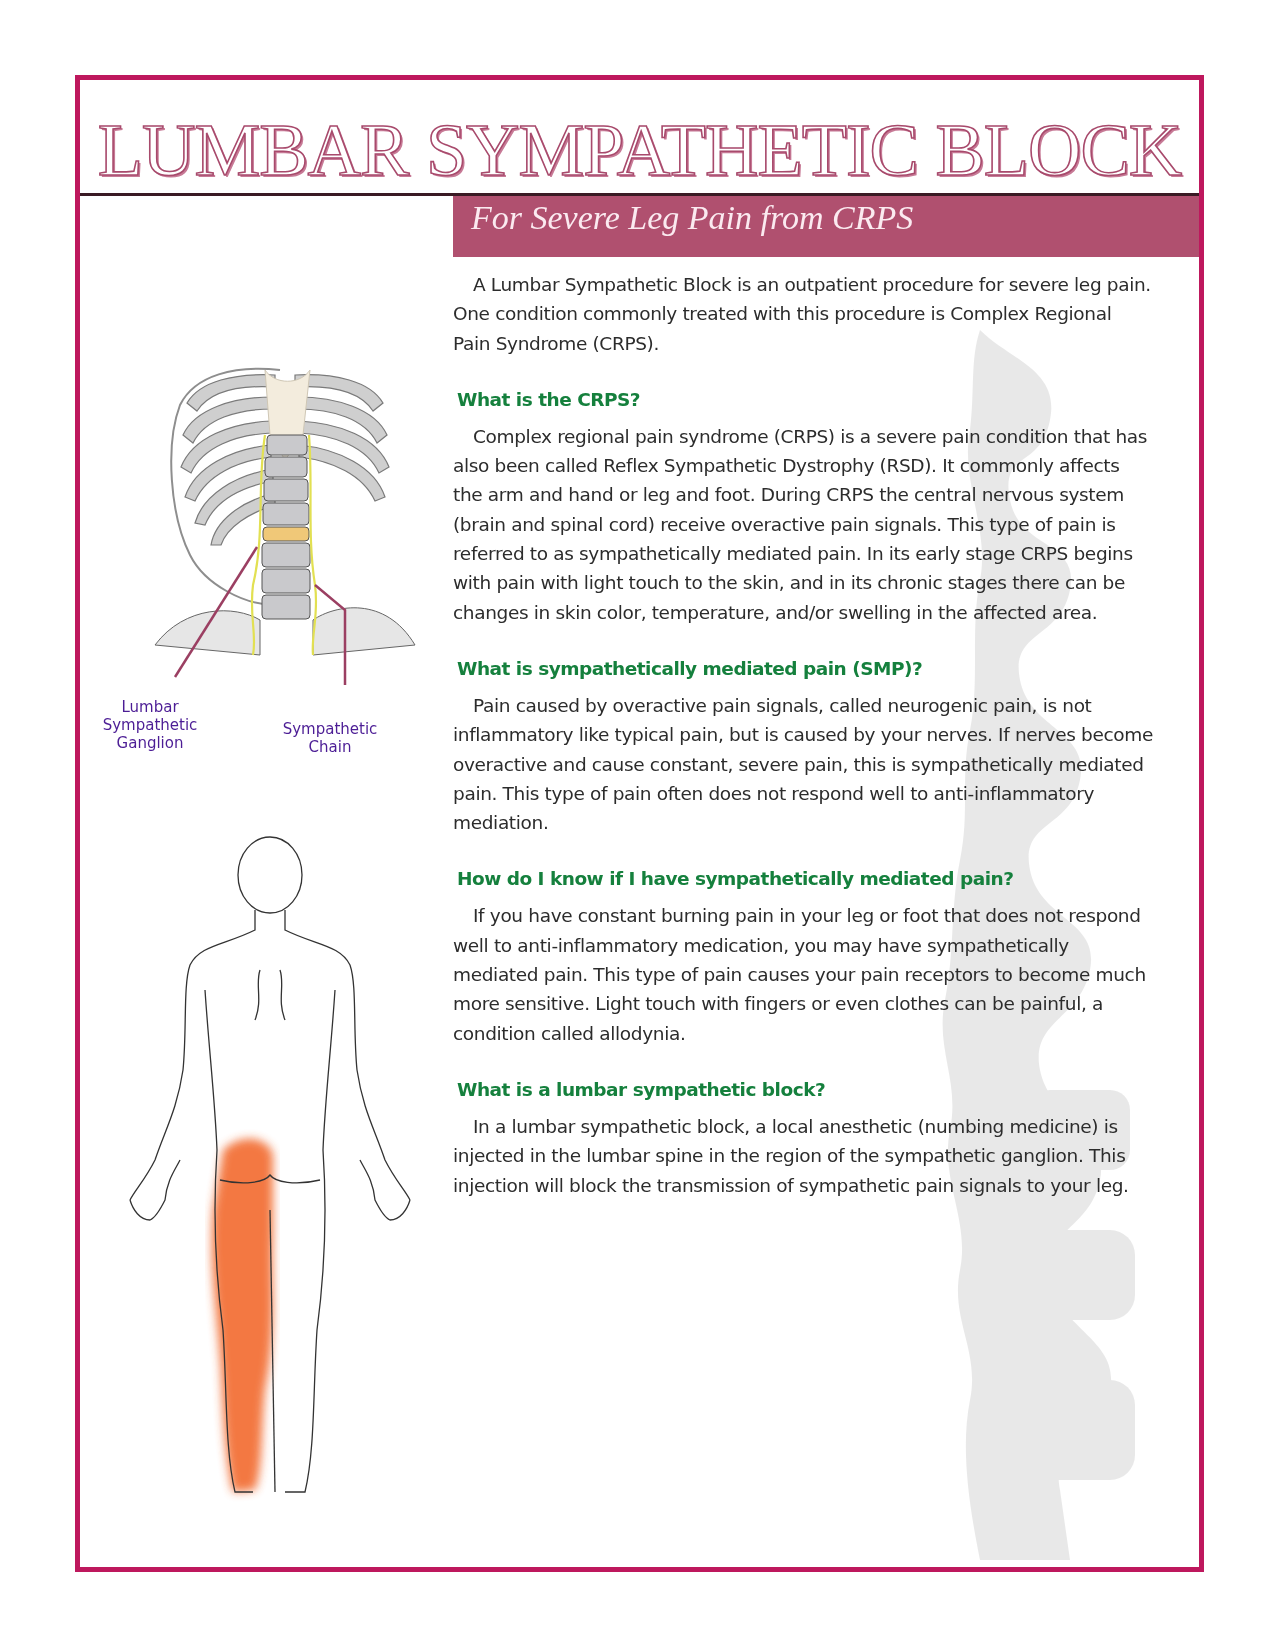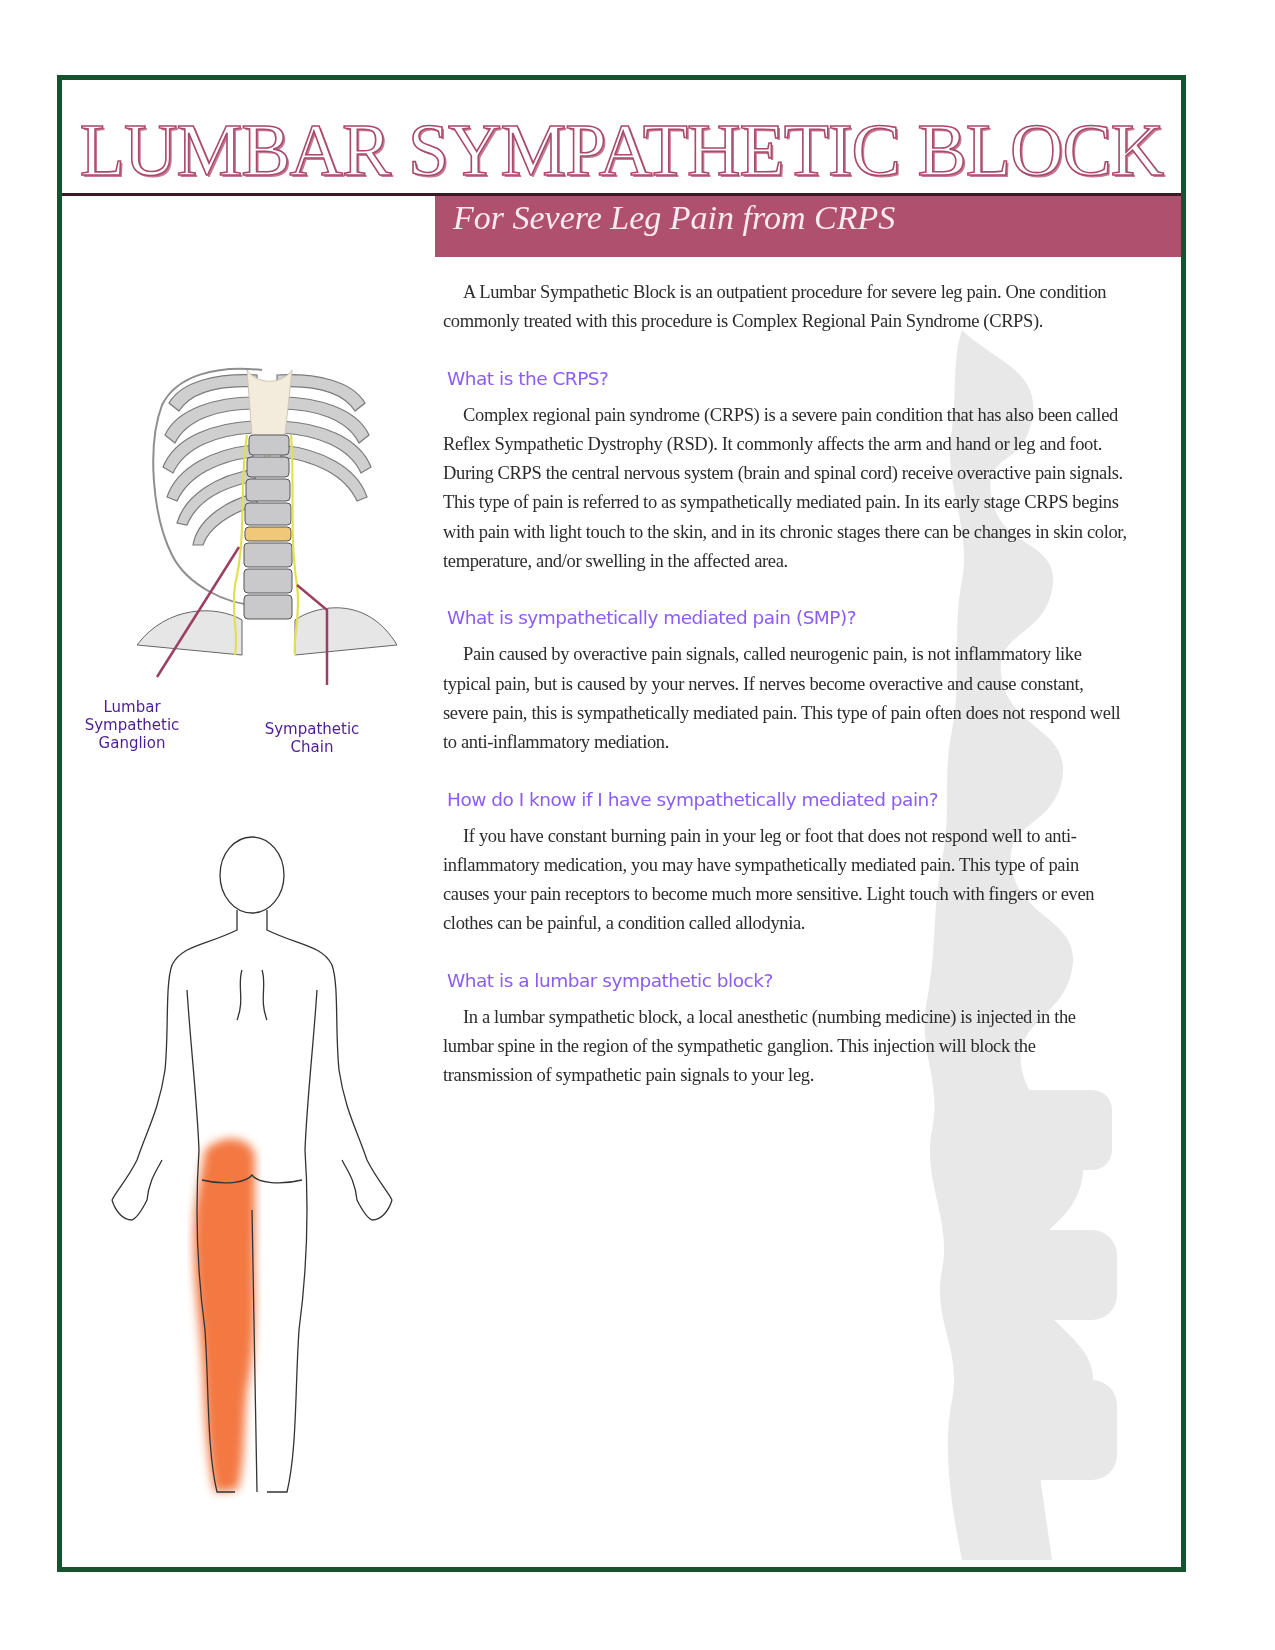--- a/index.html
+++ b/index.html
@@ -1,25 +1,25 @@
 <!DOCTYPE html>
 <html><head>
 <meta charset="utf-8">
 <style>
   html, body { margin:0; padding:0; background:#ffffff; }
   body { width:1275px; height:1650px; position:relative; overflow:hidden; font-family:"DejaVu Sans", sans-serif; }
-  .frame { position:absolute; left:57px; top:75px; width:1119px; height:1487px; border:5px solid #14532d; background:#fff; }
+  .frame { position:absolute; left:75px; top:75px; width:1119px; height:1487px; border:5px solid #be185d; background:#fff; }
   .title { position:absolute; left:0; top:28px; width:1119px; text-align:center; font-family:"Liberation Serif", serif; font-size:74px; letter-spacing:-1px; color:#fff; -webkit-text-stroke:1.6px #a84a6c; text-shadow:2px 2px 0 #c77a96; white-space:nowrap; }
   .rule { position:absolute; left:0; top:113px; width:1119px; height:3px; background:#3a1a24; }
   .banner { position:absolute; left:373px; top:116px; width:746px; height:61px; background:#b0506f; }
   .banner span { position:absolute; left:18px; top:3px; font-family:"Liberation Serif", serif; font-style:italic; font-size:34px; color:#fbeaf0; white-space:nowrap; }
   .watermark { position:absolute; left:860px; top:250px; width:200px; height:1230px; opacity:0.13; }
   .content { position:absolute; left:373px; top:190px; width:700px; font-family:"DejaVu Sans", sans-serif; font-size:18.5px; color:#2c2c2c; line-height:29.3px; }
-  .content p { margin:8px; text-indent:20px; letter-spacing:-0.35px;font-family:Liberation Serif, serif; }
-  .content h2 { margin:12px; font-size:18.5px; font-weight:normal; color:#8b5cf6; letter-spacing:-0.5px; line-height:29px; }
+  .content p { margin:0; text-indent:20px; letter-spacing:-0.35px; }
+  .content h2 { margin:4px; font-size:18.5px; font-weight:bold; color:#15803d; letter-spacing:-0.5px; line-height:29px; }
   .fig-label { position:absolute; font-size:15px; color:#4c1d95; text-align:center; line-height:18px; }
 </style>
 </head>
 <body>
 
 <div class="frame">
 
   <div class="title">LUMBAR SYMPATHETIC BLOCK</div>
   <div class="rule"></div>
   <div class="banner">

